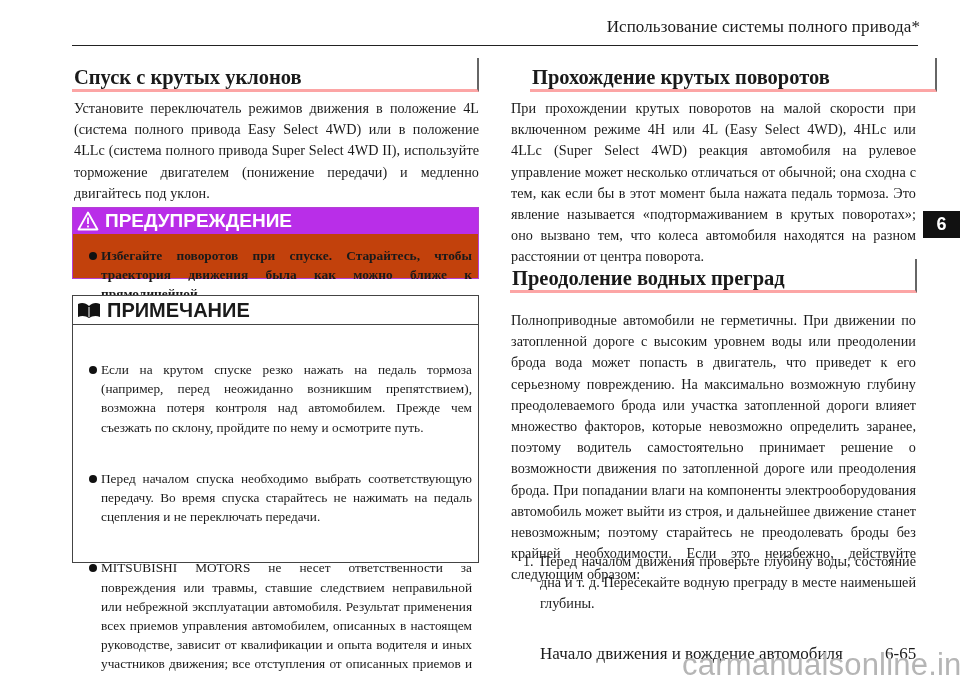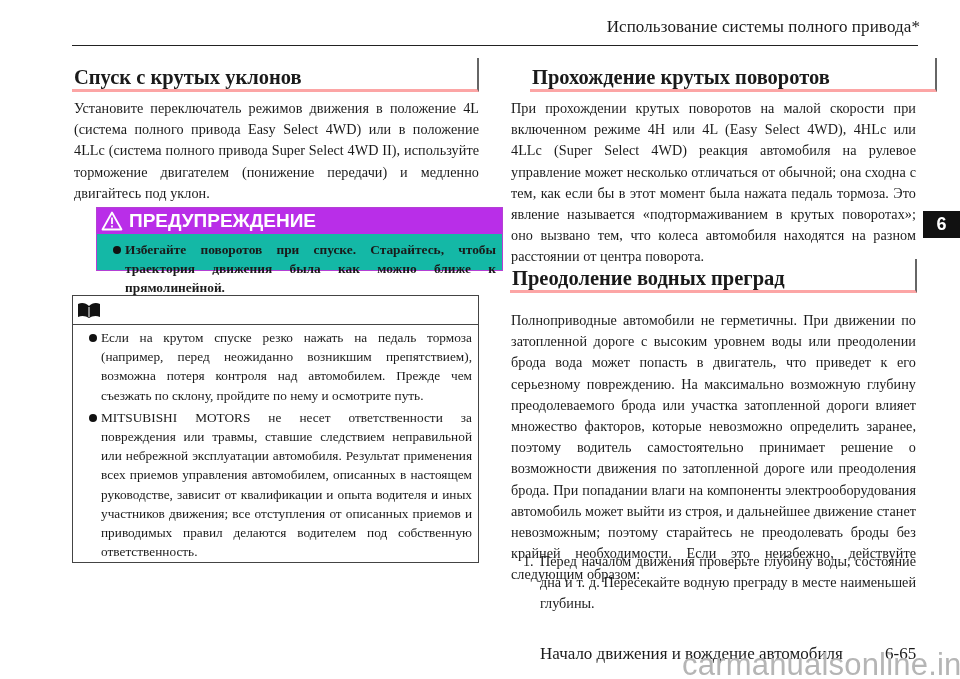--- a/index.html
+++ b/index.html
@@ -21,51 +21,51 @@
     border-bottom:3px solid #fca5a5;
     border-right:2px solid #666;
     font-weight:bold; font-size:20.5px; line-height:26px;
     padding-top:6px; box-sizing:border-box; padding-left:2px;
   }
   .body-text {
     position:absolute; font-size:14.2px; line-height:21.2px;
     text-align:justify; letter-spacing:0.05px;
   }
   .warning-box {
-    position:absolute; left:72px; top:207px; width:407px; height:64px;
-    background:#14b8a6; border:1px solid #b440d4; box-sizing:border-box;margin-left:24px;
+    position:absolute; left:72px; top:207px; width:407px; height:72px;
+    background:#c2410c; border:1px solid #b440d4; box-sizing:border-box;
   }
   .warning-header {
     height:26px; background:#b92ee8; color:#fff;
     font-family:"Liberation Sans", "DejaVu Sans", sans-serif;
     font-weight:bold; font-size:19px; line-height:26px; padding-left:4px;
     display:flex; align-items:center;
   }
   .warning-header .warn-icon { width:22px; height:20px; margin-right:6px; }
   .warning-body {
-    padding:6px 6px 0 16px; font-weight:bold; font-size:13.4px; line-height:19px;
+    padding:12px 6px 0 16px; font-weight:bold; font-size:13.4px; line-height:19px;
     text-align:justify;
   }
   .bullet-item { position:relative; padding-left:12px; }
   .bullet-item .dot {
     position:absolute; left:0; top:6px; width:8px; height:8px; border-radius:50%; background:#111;
   }
   .note-box {
     position:absolute; left:72px; top:295px; width:407px; height:268px;
     border:1px solid #444; box-sizing:border-box; background:#fff;
   }
   .note-header {
     height:28px; border-bottom:1px solid #444;
     font-family:"Liberation Sans", "DejaVu Sans", sans-serif;
     font-weight:bold; font-size:20px; line-height:28px; padding-left:4px;
     display:flex; align-items:center;
   }
   .note-header .note-icon { width:24px; height:18px; margin-right:6px; }
   .note-body { padding:3px 6px 0 16px; font-size:13.3px; line-height:19.2px; text-align:justify; }
-  .note-body .bullet-item { margin-bottom:3px; }
+  .note-body .bullet-item { margin-bottom:3px;margin-top:32px; }
   .chapter-tab {
     position:absolute; left:923px; top:211px; width:37px; height:27px;
     background:#111; color:#fff;
     font-family:"Liberation Sans", "DejaVu Sans", sans-serif;
     font-weight:bold; font-size:18px; line-height:27px; text-align:center;
   }
   .numbered-item {
     position:absolute; left:523px; top:551px; width:393px;
     font-size:14.2px; line-height:21.2px; text-align:justify;
     padding-left:11px; box-sizing:border-box;
@@ -110,25 +110,30 @@
     </div>
   </div>
 </div>
 
 <div class="note-box">
   <div class="note-header">
     <svg class="note-icon" viewBox="0 0 24 18">
       <path d="M1 3 C5 1, 9 2, 12 5 C15 2, 19 1, 23 3 L23 16 C19 14, 15 15, 12 17 C9 15, 5 14, 1 16 Z" fill="#111"></path>
       <path d="M12 6 L12 16" stroke="#fff" stroke-width="1"></path>
     </svg>
+    <span>ПРИМЕЧАНИЕ</span>
   </div>
   <div class="note-body">
     <div class="bullet-item">
       <span class="dot"></span>
       <span>Если на крутом спуске резко нажать на педаль тормоза (например, перед неожиданно возникшим препятствием), возможна потеря контроля над автомобилем. Прежде чем съезжать по склону, пройдите по нему и осмотрите путь.</span>
+    </div>
+    <div class="bullet-item">
+      <span class="dot"></span>
+      <span>Перед началом спуска необходимо выбрать соответствующую передачу. Во время спуска старайтесь не нажимать на педаль сцепления и не переключать передачи.</span>
     </div>
     <div class="bullet-item">
       <span class="dot"></span>
       <span>MITSUBISHI MOTORS не несет ответственности за повреждения или травмы, ставшие следствием неправильной или небрежной эксплуатации автомобиля. Результат применения всех приемов управления автомобилем, описанных в настоящем руководстве, зависит от квалификации и опыта водителя и иных участников движения; все отступления от описанных приемов и приводимых правил делаются водителем под собственную ответственность.</span>
     </div>
   </div>
 </div>
 
 <div class="section-head" style="left:510px; top:58px; width:407px;margin-left:20px;">
   <span>Прохождение крутых поворотов</span>

